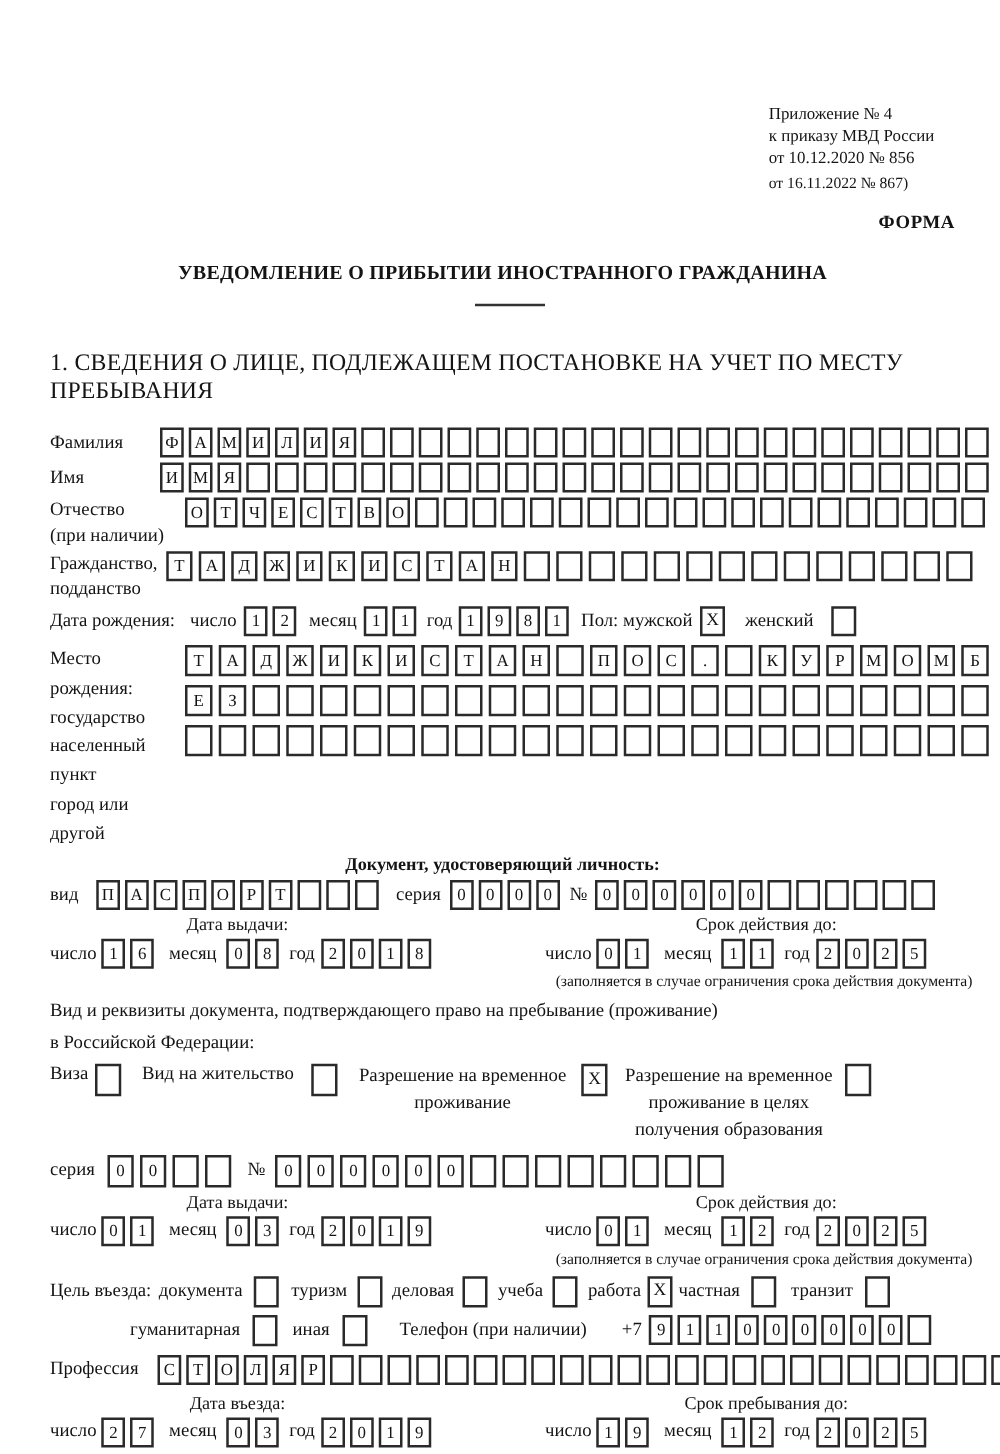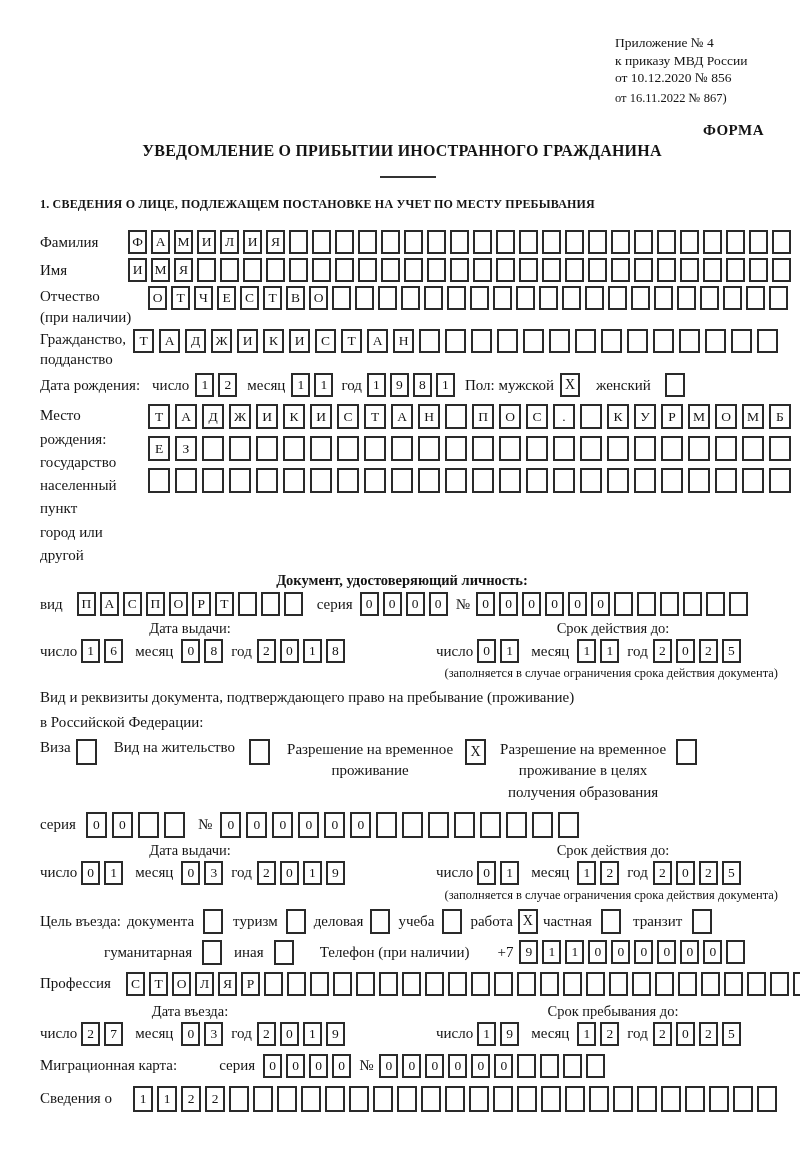--- a/index.html
+++ b/index.html
@@ -3,26 +3,26 @@
 <meta charset="utf-8">
 <style>
   html,body{margin:0;padding:0;}
   body{
     width:800px;height:1163px;background:#ffffff;color:#141414;
     font-family:"Liberation Serif","DejaVu Serif",serif;font-size:15px;
     overflow:hidden;
   }
   .page{padding:34px 36px 0 40px;box-sizing:border-box;width:800px;}
   
-  .annex{margin-left:575px;font-size:13.5px;line-height:1.3;}
+  .annex{margin-left:575px;font-size:13.5px;line-height:1.3;margin-top:48px;}
   .annex-note{margin-left:575px;font-size:12.5px;line-height:1.3;margin-top:3px;}
   .forma{font-weight:bold;text-align:right;font-size:15px;margin-top:16px;letter-spacing:.5px;}
-  .title{text-align:center;font-weight:bold;font-size:16px;line-height:1.55;letter-spacing:.2px;}
+  .title{text-align:center;font-weight:bold;font-size:16px;line-height:1.55;margin-top:20px;letter-spacing:.2px;}
   .title-underline{display:inline-block;width:56px;border-bottom:2px solid #333;margin-left:12px;transform:translateY(-3px);}
-  .section1{font-weight:bold;font-size:12px;margin-top:9px;letter-spacing:.2px;}
+  .section1{font-weight:normal;font-size:19px;margin-top:24px;letter-spacing:.2px;}
   
   .cellrow{display:flex;align-items:center;flex:none;}
   .cell{
     box-sizing:border-box;display:inline-flex;align-items:center;justify-content:center;
     width:19px;height:24px;border:2px solid #2a2a2a;margin-right:4px;
     font-size:13.5px;flex:none;background:#fff;
   }
   .cells-md .cell{width:21px;margin-right:5px;}
   .cells-pl .cell{width:22px;height:25px;margin-right:5px;}
   .cells-lg .cell{width:21px;height:26px;margin-right:5px;}

